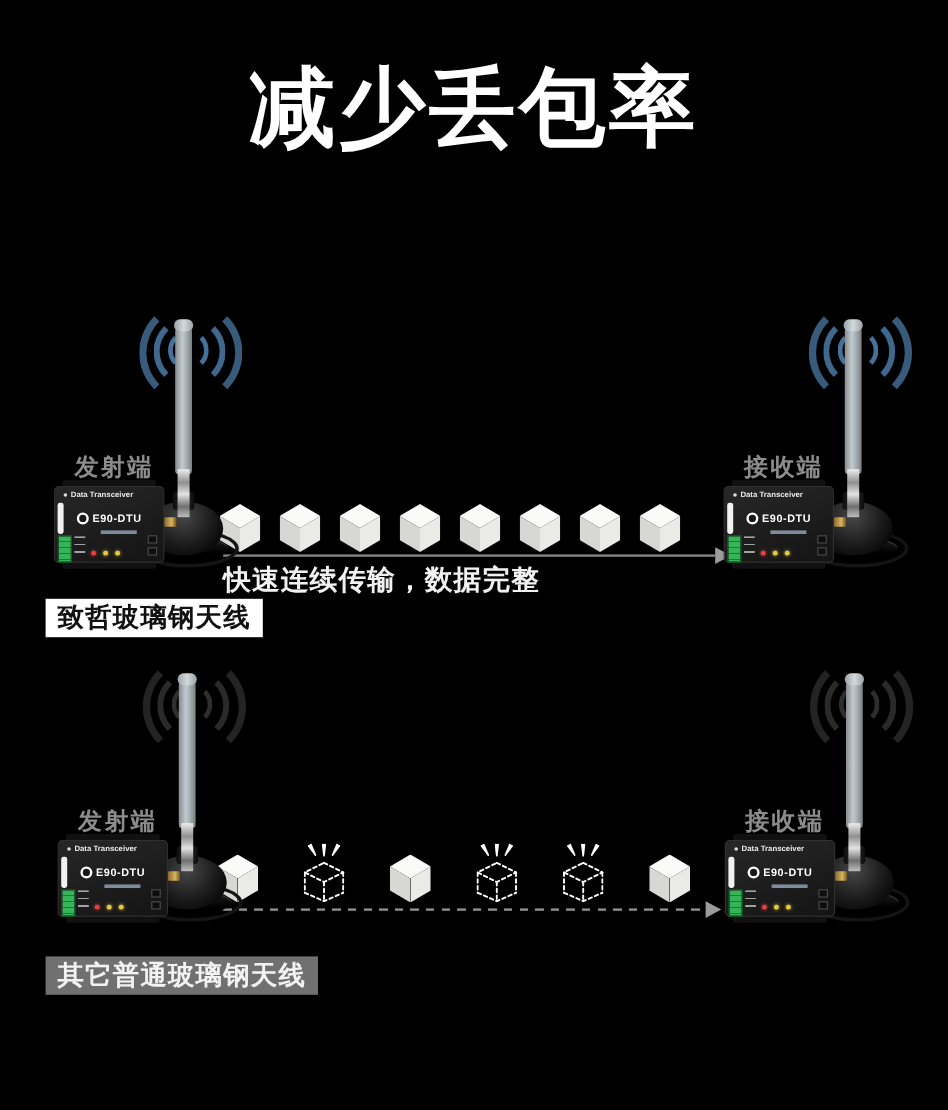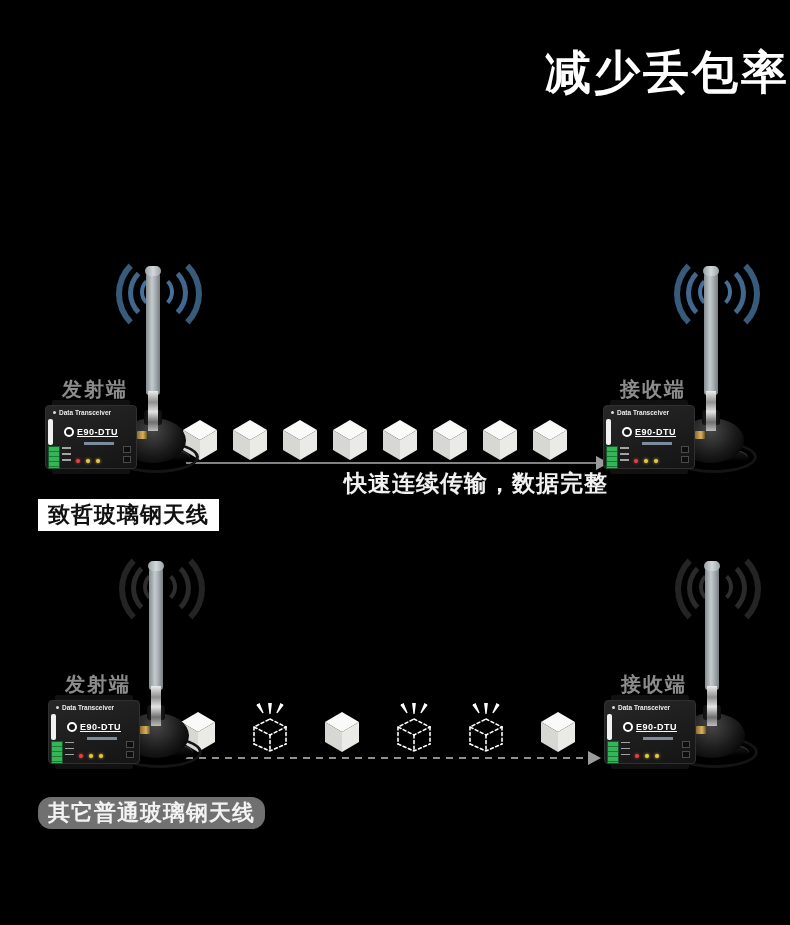--- a/index.html
+++ b/index.html
@@ -1,21 +1,21 @@
 <!DOCTYPE html>
 <html style="--background: #000000; --title: #ffffff; --subtitle: #b3b3b3; --endpoint_label: #8c8c8c; --caption_good: #f1f1f1; --caption_bad: #9b9b9b; --tag_good_bg: #ffffff; --tag_good_text: #111111; --tag_bad_bg: #707070; --tag_bad_text: #f2f2f2; --arrow: #8f8f8f;"><head>
 <meta charset="utf-8">
 <style>
   html,body{margin:0;padding:0;background:#000;}
   #stage{position:relative;width:790px;height:925px;background:var(--background,#000);overflow:hidden;
          font-family:"Liberation Sans","DejaVu Sans",sans-serif;}
   i,span,b{display:block;}
   
-  .title{position:absolute;left:0;top:42px;width:790px;text-align:right;color:var(--title,#fff);
-         font-size:46px;font-weight:800;letter-spacing:3px;margin:0;}
+  .title{position:absolute;left:0;top:42px;width:790px;text-align:center;color:var(--title,#fff);
+         font-size:72px;font-weight:800;letter-spacing:3px;margin:0;}
   .subtitle{position:absolute;left:0;top:116px;width:790px;text-align:center;color:var(--subtitle,#b3b3b3);
          font-size:28px;font-weight:700;letter-spacing:1px;margin:0;}
   
   .scene{position:absolute;left:0;width:630px;}
   
   .unit{position:absolute;width:210px;height:230px;}
   .unit-label{position:absolute;left:12px;top:121px;width:76px;text-align:center;
               font-size:20px;font-weight:700;letter-spacing:2px;color:var(--endpoint_label,#8c8c8c);}
   
   .antenna{position:absolute;inset:0;}
@@ -43,21 +43,21 @@
   .flange{position:absolute;left:7px;width:78px;height:7px;background:#111;border-radius:2px;}
   .flange.ft{top:-5px;} .flange.fb{bottom:-5px;}
   .dev-body{position:absolute;inset:0;background:linear-gradient(160deg,#272727,#141414);
         border:1px solid #303030;border-radius:4px;}
   .dev-head{position:absolute;top:3px;left:7px;display:flex;align-items:center;gap:3px;
         color:#eaeaea;font-size:6.5px;font-weight:700;white-space:nowrap;}
   .dev-head .dot{width:3px;height:3px;border-radius:50%;background:#ddd;}
   .side-strip{position:absolute;left:2px;top:13px;width:5px;height:26px;background:#f1f1f1;border-radius:2px;}
   .brand{position:absolute;top:21px;left:0;right:0;display:flex;justify-content:center;align-items:center;gap:3px;}
   .logo{width:10px;height:10px;border-radius:50%;background:#181818;border:2px solid #fff;box-sizing:border-box;}
-  .brand b{font-size:9px;font-weight:700;color:#fff;letter-spacing:.5px;text-decoration:underline;}
+  .brand b{font-size:9px;font-weight:700;color:#fff;letter-spacing:.5px;}
   .brand-sub{position:absolute;top:36px;left:38px;width:30px;height:2.5px;background:#9db3c8;opacity:.75;}
   .terminal{position:absolute;left:2px;top:40px;width:10px;height:21px;border:1px solid #17582a;
         background:repeating-linear-gradient(180deg,#35b558 0 4px,#1d7a38 4px 5px);}
   .pinmarks{position:absolute;left:16px;top:41px;width:9px;height:18px;opacity:.75;
         background:repeating-linear-gradient(180deg,#cfcfcf 0 1.5px,transparent 1.5px 6px);}
   .leds{position:absolute;left:30px;top:53px;display:flex;gap:6px;}
   .led{width:4px;height:4px;border-radius:50%;}
   .led.r{background:#e84040;box-shadow:0 0 3px #e84040;}
   .led.y{background:#e7c93f;box-shadow:0 0 3px #e7c93f;}
   .rmark{position:absolute;right:5px;width:6px;height:5px;background:#0e0e0e;border:1px solid #4a4a4a;}
@@ -79,26 +79,26 @@
   .burst i:nth-child(1){left:5px;transform:rotate(-30deg);}
   .burst i:nth-child(2){left:14.5px;}
   .burst i:nth-child(3){right:5px;transform:rotate(30deg);}
   .wire{position:absolute;bottom:0;left:0;width:34px;height:34px;fill:none;stroke:#fff;
         stroke-width:1.6;stroke-dasharray:3 2.6;stroke-linecap:round;}
   
   .line{position:absolute;height:2px;}
   .solid-line{background:#828282;}
   .dash-line{background:repeating-linear-gradient(90deg,var(--arrow,#8f8f8f) 0 7px,transparent 7px 13px);}
   .ah{position:absolute;width:0;height:0;border:7px solid transparent;border-right:0;border-left:13px solid #9c9c9c;}
-  .caption{position:absolute;text-align:right;font-size:23px;font-weight:600;letter-spacing:1px;}
+  .caption{position:absolute;text-align:left;font-size:23px;font-weight:600;letter-spacing:1px;}
   .cap-good{color:var(--caption_good,#f1f1f1);}
   .cap-bad{color:var(--caption_bad,#9b9b9b);}
   .tag{position:absolute;font-size:22px;font-weight:700;line-height:1;padding:5px 10px;letter-spacing:1px;}
   .tag-good{background:var(--tag_good_bg,#fff);color:var(--tag_good_text,#111);}
-  .tag-bad{background:var(--tag_bad_bg,#707070);color:var(--tag_bad_text,#f2f2f2);border-radius:13px;}
+  .tag-bad{background:var(--tag_bad_bg,#707070);color:var(--tag_bad_text,#f2f2f2);}
 </style>
 </head>
 <body>
 
 <div id="stage">
 
   <h1 class="title">减少丢包率</h1>
 
   <section class="scene" style="top: 255px; height: 290px; --wave: #46719a;">
 

